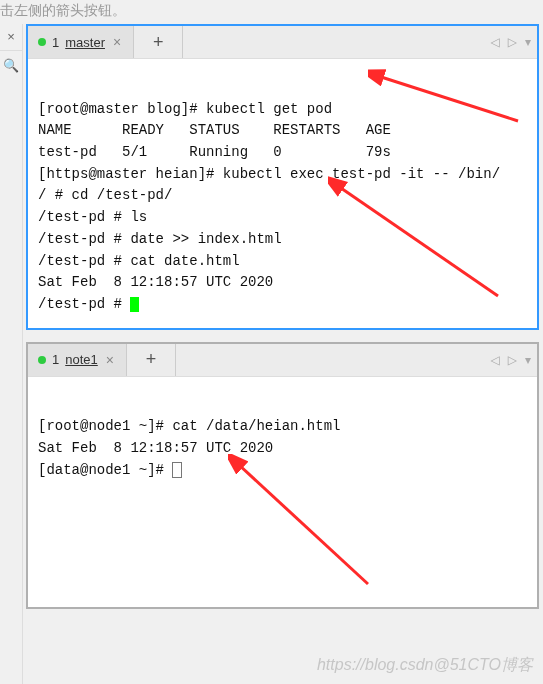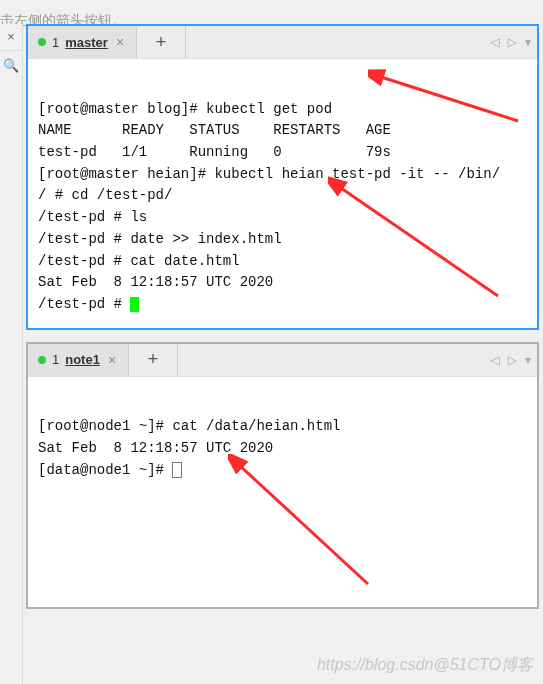--- a/index.html
+++ b/index.html
@@ -1,27 +1,27 @@
 <!DOCTYPE html>
 <html><head>
 <meta charset="utf-8">
 <style>
   html,body{margin:0;padding:0;font-family:"Microsoft YaHei",Arial,sans-serif;background:#f5f5f5;color:#333;}
   .page{width:543px;height:684px;position:relative;background:#f0f0f0;box-sizing:border-box;overflow:hidden;}
-  .hint{font-size:14px;color:#999;padding:12px 0 4px 0;}
+  .hint{font-size:14px;color:#999;padding:2px 0 4px 0;}
   .sidebar{position:absolute;left:0;top:24px;width:22px;height:660px;background:#f0f0f0;border-right:1px solid #ddd;}
   .side-btn{width:22px;height:24px;display:flex;align-items:center;justify-content:center;color:#666;font-size:13px;}
   .side-sep{height:1px;background:#ddd;margin:2px 0;}
   .panes{position:absolute;left:22px;top:24px;right:0;}
   .pane{border:2px solid #3399ff;background:#fff;margin:0 4px 12px 4px;position:relative;}
   .pane.gray{border-color:#b0b0b0;}
   .tabbar{height:32px;background:#ececec;display:flex;align-items:stretch;position:relative;border-bottom:1px solid #ddd;}
   .tab{display:flex;align-items:center;padding:0 10px;background:#e2e2e2;border-right:1px solid #ccc;font-size:13px;color:#333;gap:6px;}
   .tab .dot{width:8px;height:8px;border-radius:50%;background:#2ecc40;display:inline-block;}
-  .tab .label{text-decoration:underline;font-weight:bold;}
+  .tab .label{text-decoration:underline;}
   .tab .close{color:#888;font-size:14px;padding:0 2px;}
   .tab.add{width:28px;justify-content:center;font-size:18px;color:#555;background:#ececec;}
   .tab-nav{position:absolute;right:6px;top:0;height:32px;display:flex;align-items:center;gap:8px;color:#aaa;font-size:12px;}
   .term{font-family:Consolas,"Courier New",monospace;font-size:14px;line-height:1.55;padding:18px 10px 12px 10px;white-space:pre;color:#111;min-height:40px;}
   .cursor{display:inline-block;width:9px;height:15px;background:#00ff00;vertical-align:text-bottom;}
   .cursor.hollow{background:transparent;border:1px solid #777;width:8px;height:14px;}
   svg.arrow{position:absolute;pointer-events:none;}
   .watermark{position:absolute;right:10px;bottom:8px;font-size:16px;color:rgba(120,120,120,0.35);font-style:italic;text-align:center;}
 </style>
 </head>
@@ -49,22 +49,22 @@
         <div class="tab add">+</div>
         <div class="tab-nav">
           <span>◁</span>
           <span>▷</span>
           <span>▾</span>
         </div>
       </div>
       <div class="term"><span></span>
 <span>[root@master blog]# kubectl get pod</span>
 <span>NAME      READY   STATUS    RESTARTS   AGE</span>
-<span>test-pd   1/1     Running   0          79s</span>
-<span>[root@master heian]# kubectl heian test-pd -it -- /bin/</span>
+<span>test-pd   5/1     Running   0          79s</span>
+<span>[https@master heian]# kubectl exec test-pd -it -- /bin/</span>
 <span>/ # cd /test-pd/</span>
 <span>/test-pd # ls</span>
 <span>/test-pd # date &gt;&gt; index.html</span>
 <span>/test-pd # cat date.html</span>
 <span>Sat Feb  8 12:18:57 UTC 2020</span>
 <span>/test-pd # </span><span class="cursor"></span></div>
 
       <svg class="arrow" style="left:340px;top:40px;width:160px;height:60px;">
         <defs>
             <marker id="ah1" markerWidth="10" markerHeight="10" refX="2" refY="3" orient="auto">

